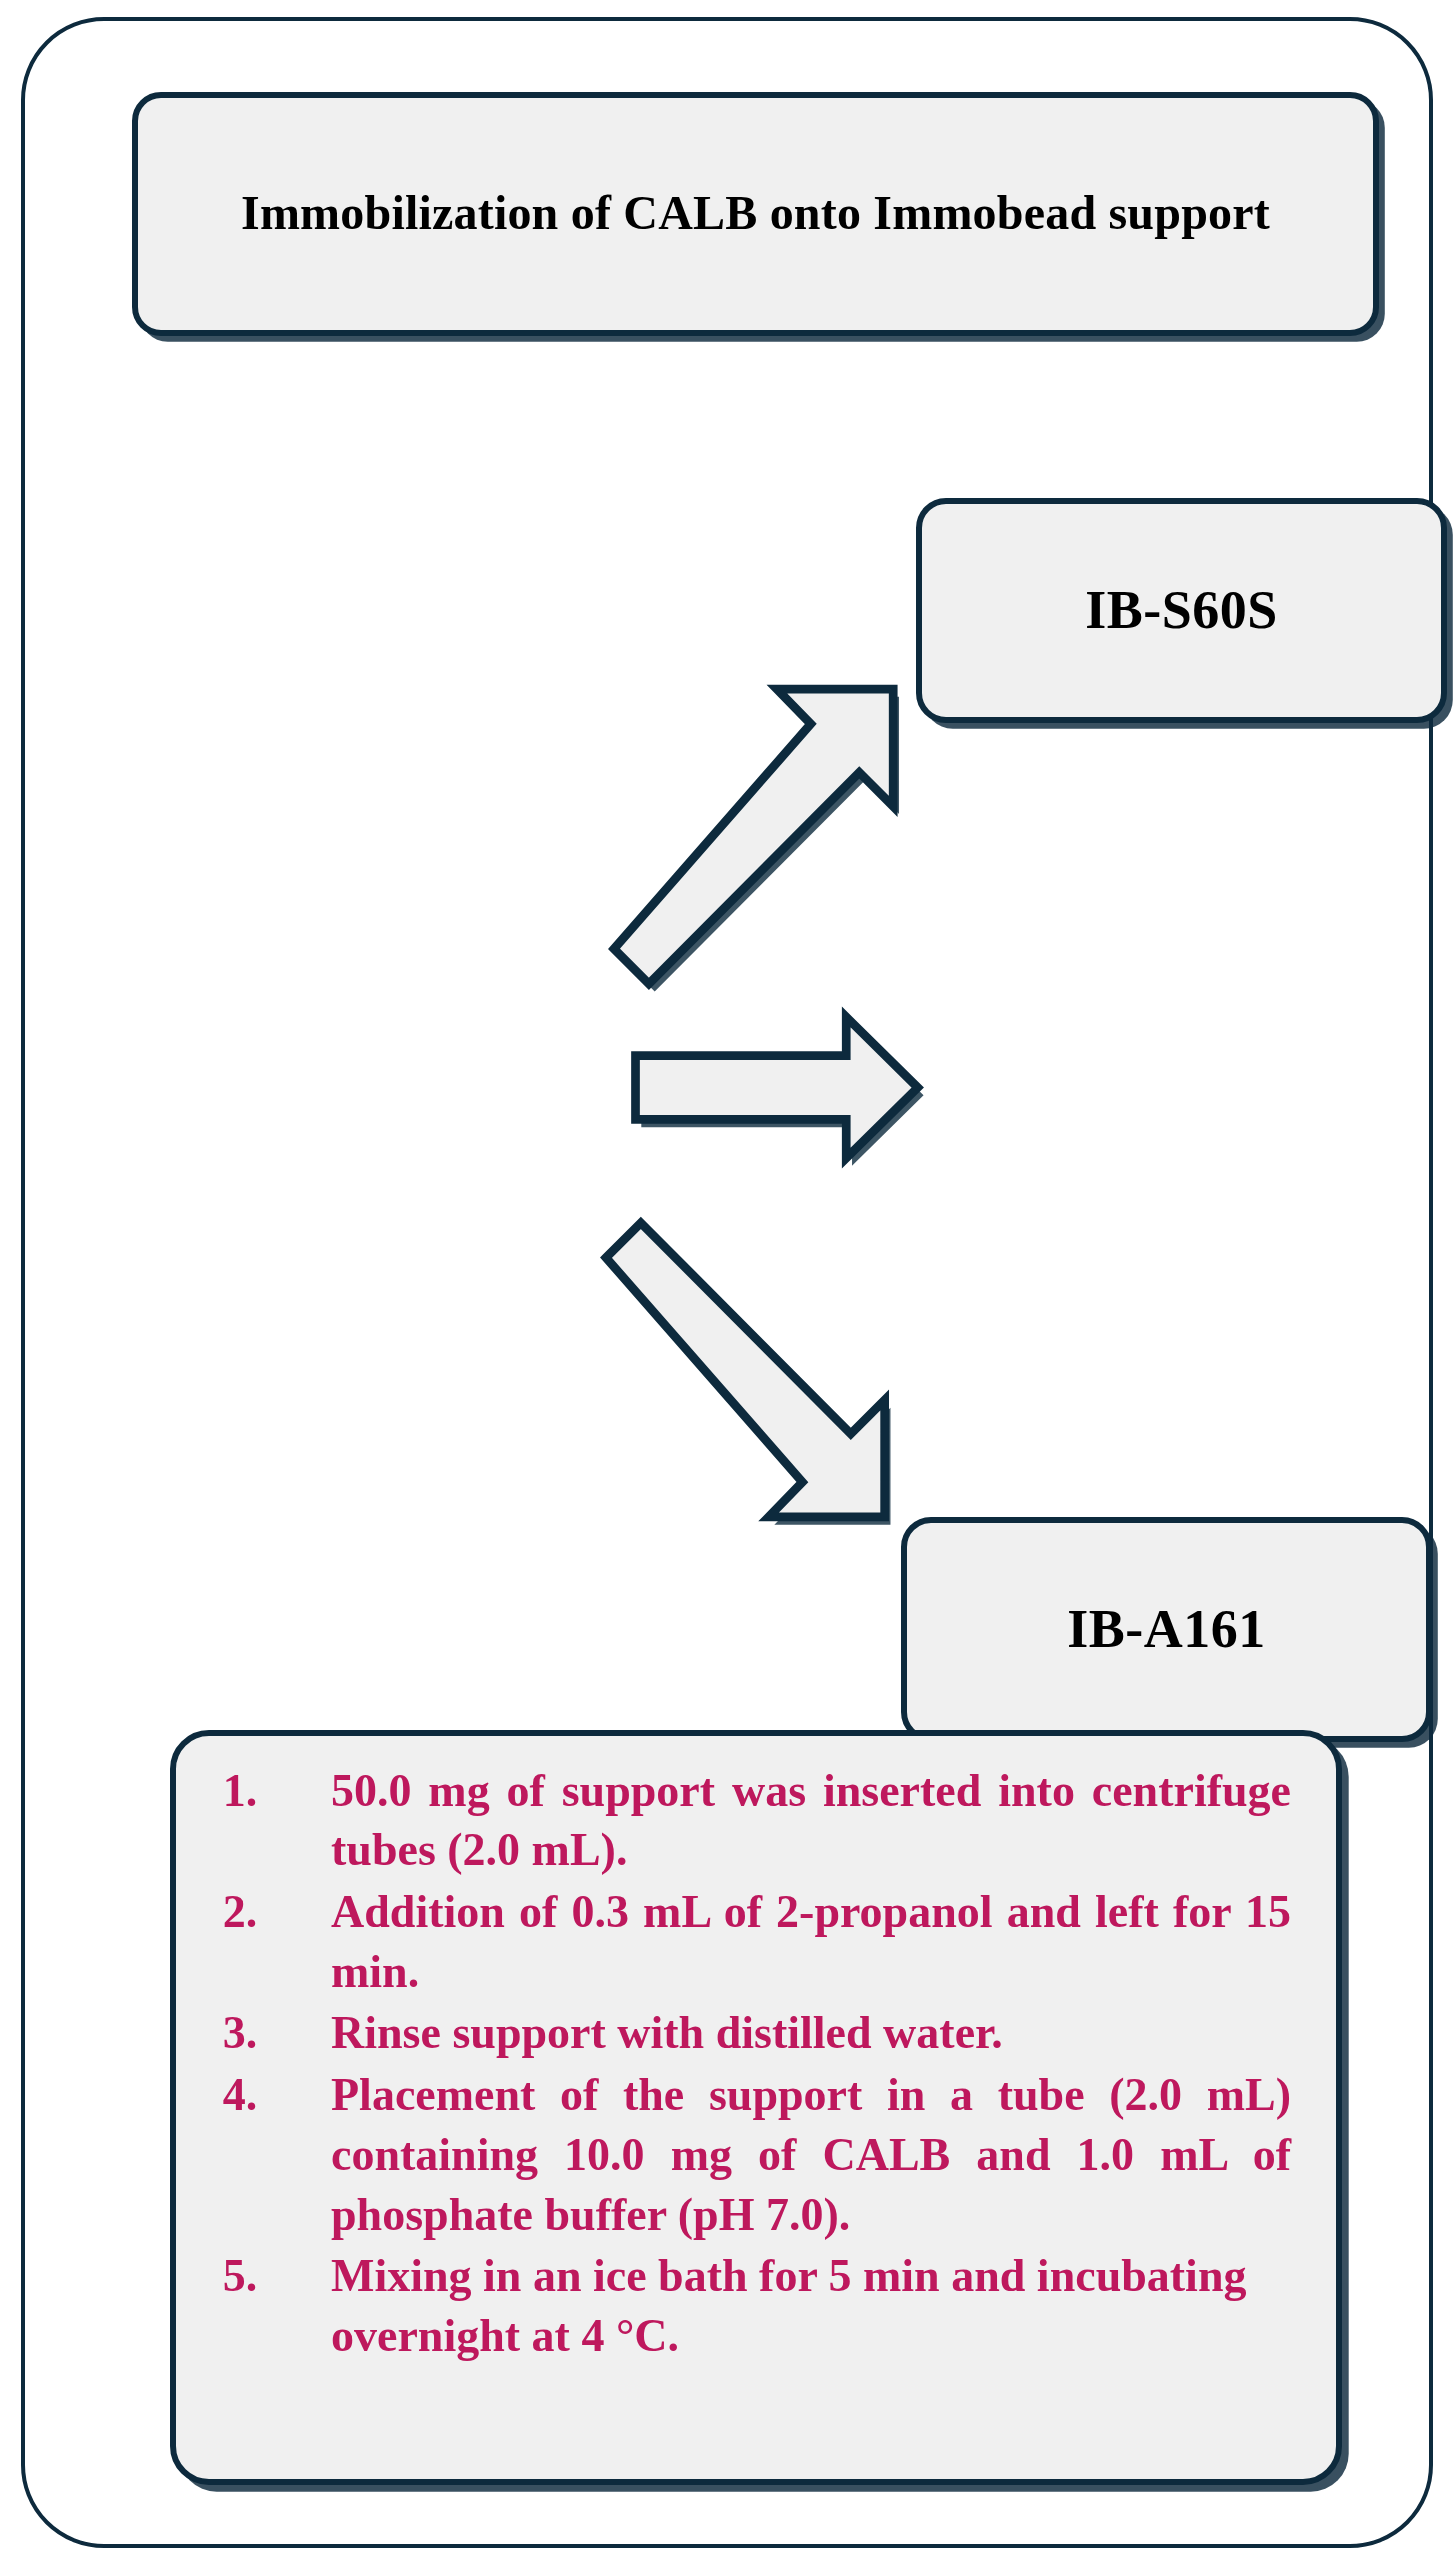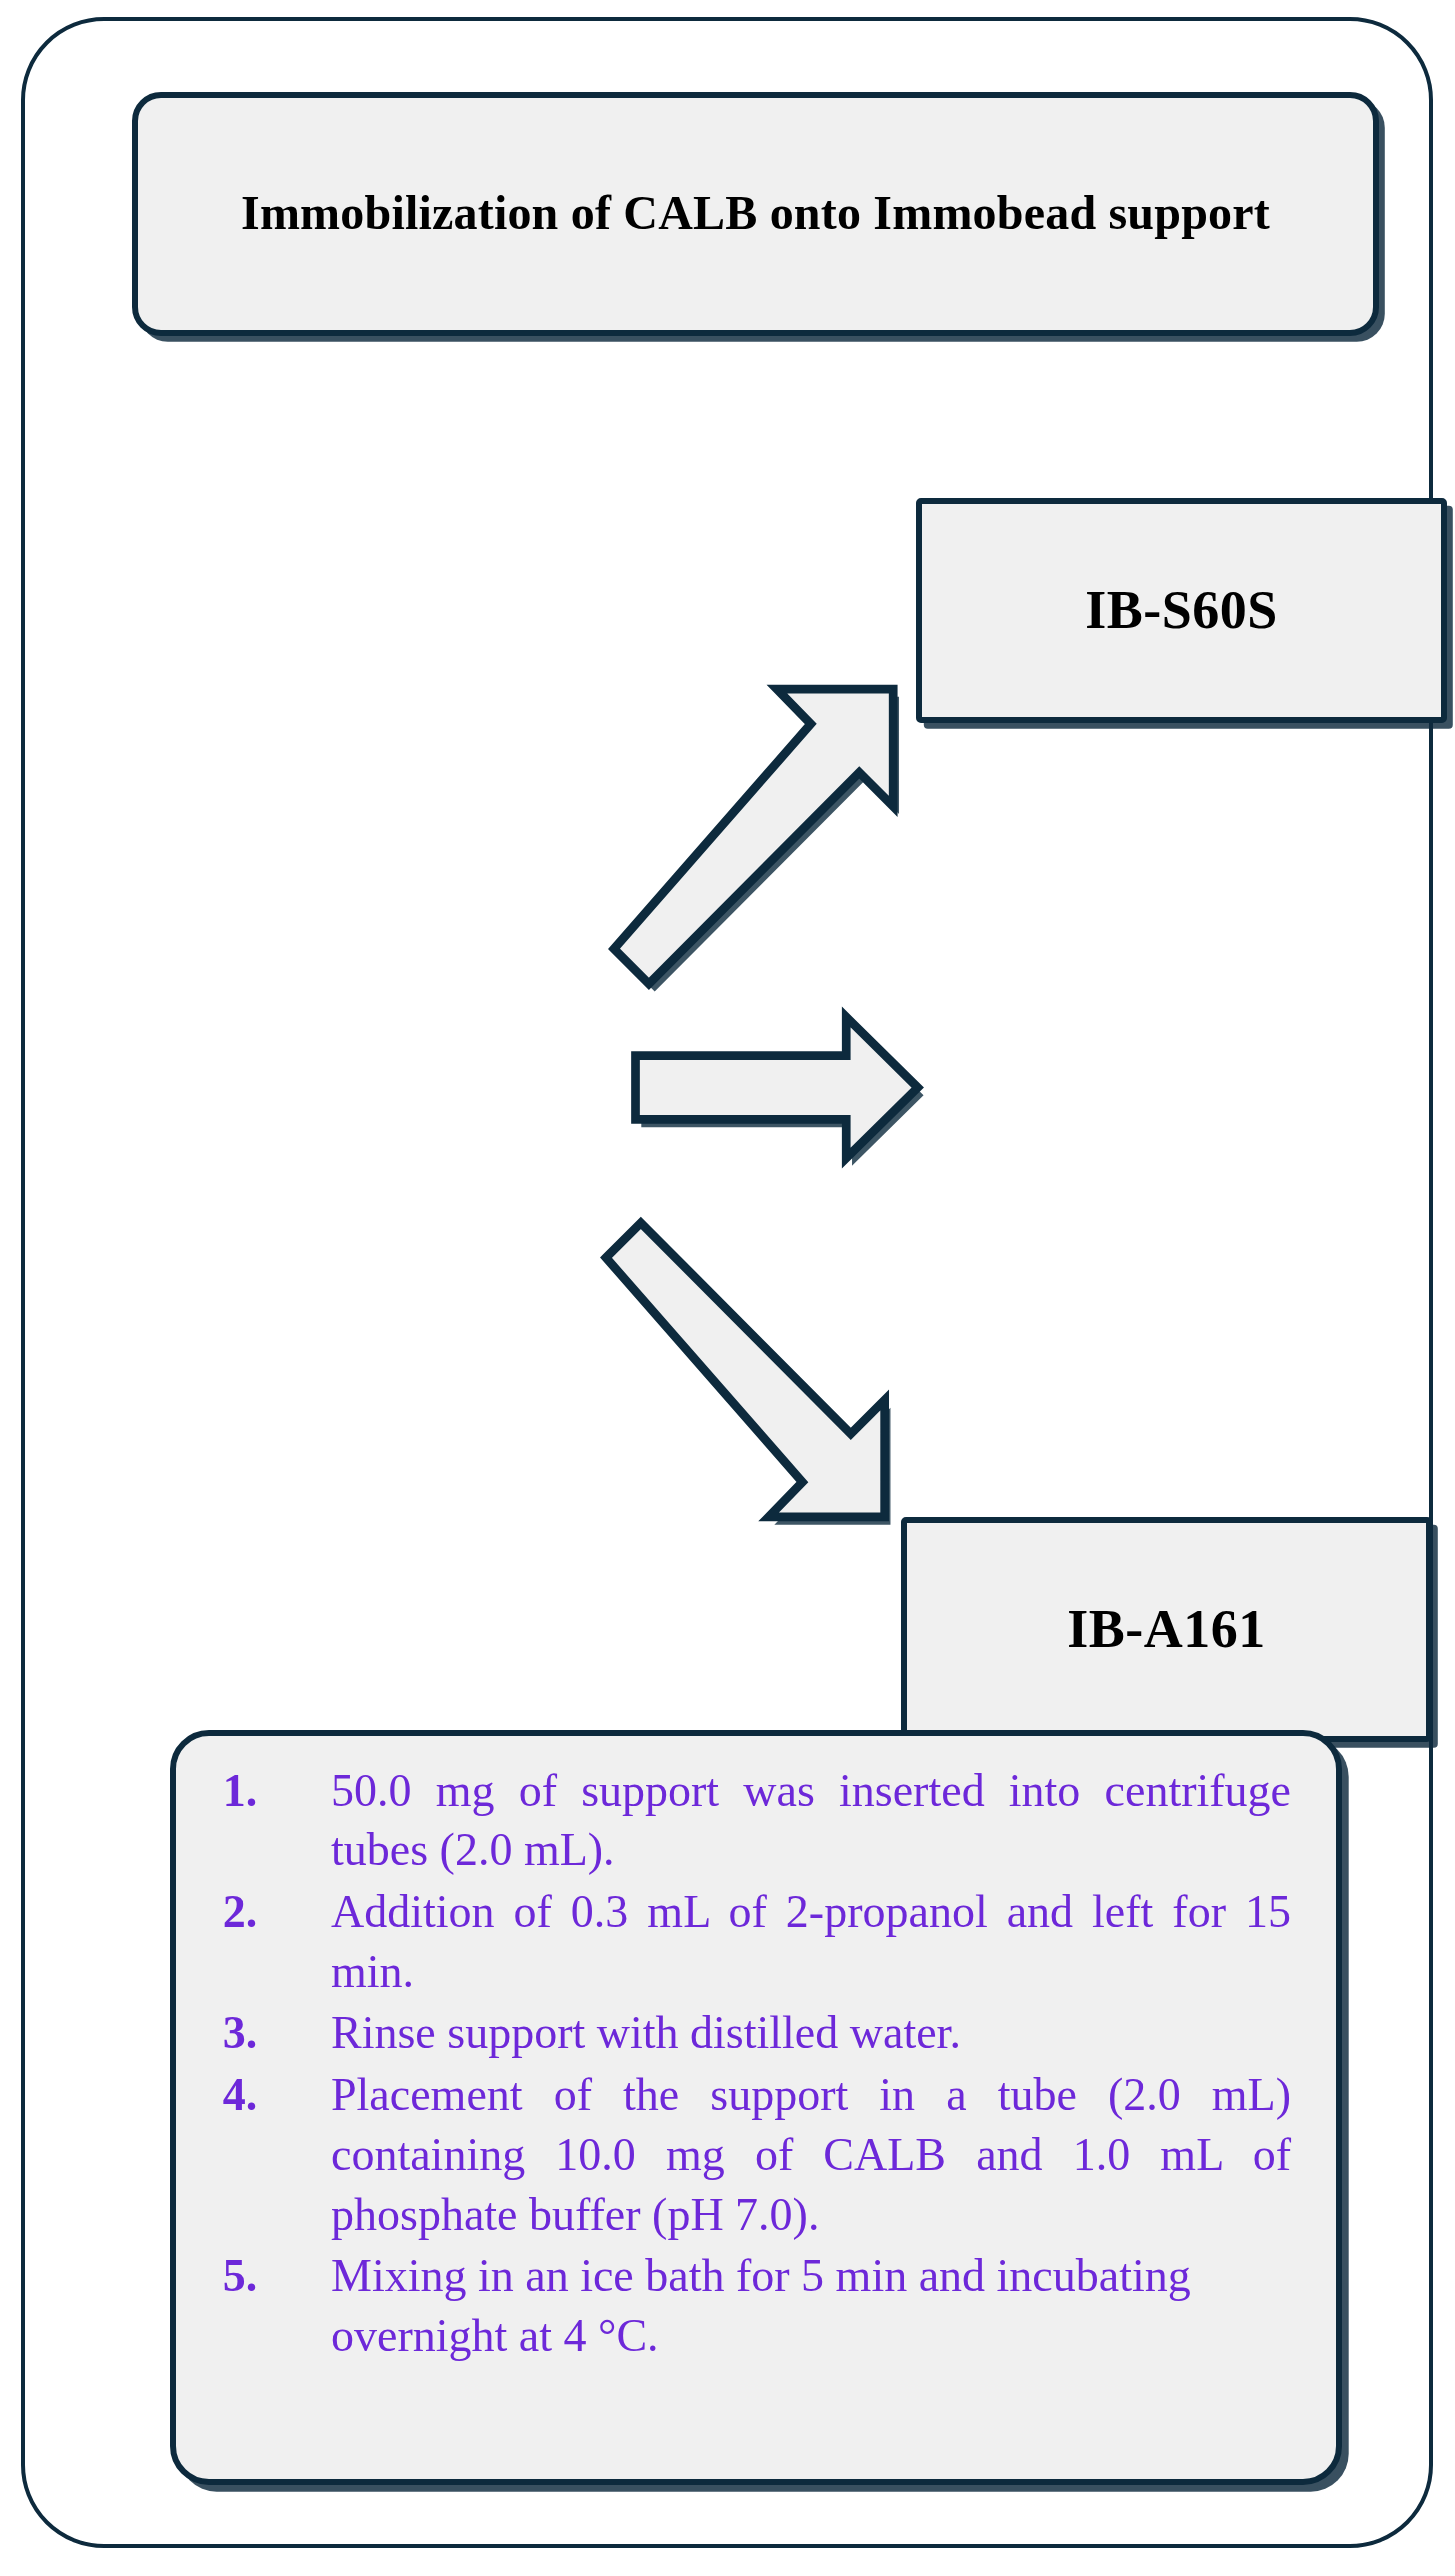--- a/index.html
+++ b/index.html
@@ -26,21 +26,21 @@
     border-radius: 83px;
     box-sizing: border-box;
     background: #ffffff;
   }
 
   
   .node-box {
     position: absolute;
     background: #f0f0f0;
     border: 6.8px solid #0d2a3d;
-    border-radius: 5px;
+    border-radius: 30px;
     box-sizing: border-box;
     box-shadow: 6.8px 6.8px 0 -1px rgba(13,42,61,0.82);
     display: flex;
     align-items: center;
     justify-content: center;
     text-align: center;
     color: #000000;
   }
 
   
@@ -124,24 +124,24 @@
     list-style: none;
     counter-reset: step;
   }
   ol#procedure-list > li {
     position: relative;
     counter-increment: step;
     padding-left: 118px;
     margin: 0 0 1.9px 0;
     font-size: 46px;
     line-height: 1.30;
-    font-weight: normal;
+    font-weight: bold;
     text-align: justify;
     text-justify: inter-word;
-    color: #6d28d9;
+    color: #be185d;
   }
   ol#procedure-list > li::before {
     content: counter(step) ".";
     position: absolute;
     left: 9.7px;
     top: 0;
     font-weight: bold;
     font-size: 46px;
   }
   ol#procedure-list > li:last-child {

